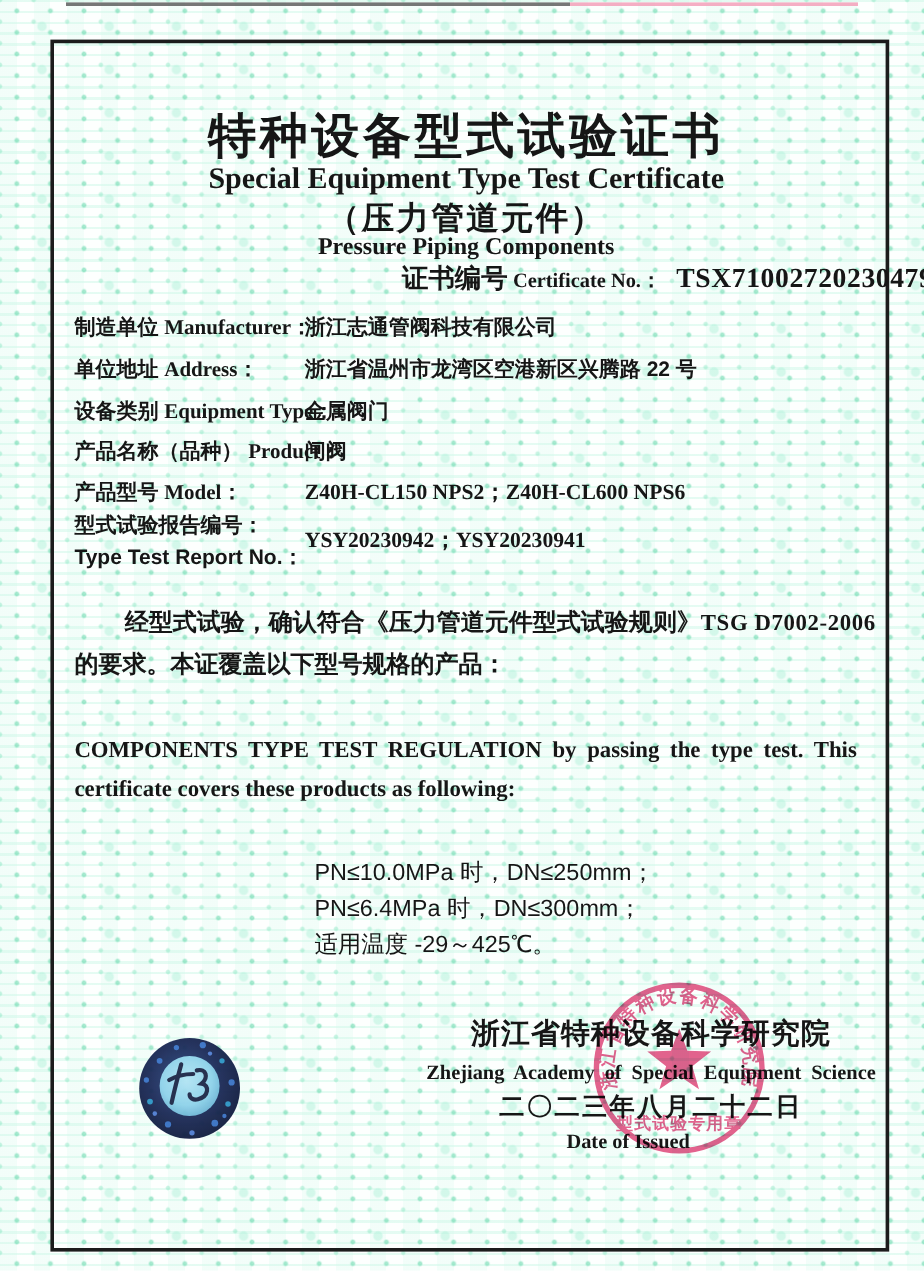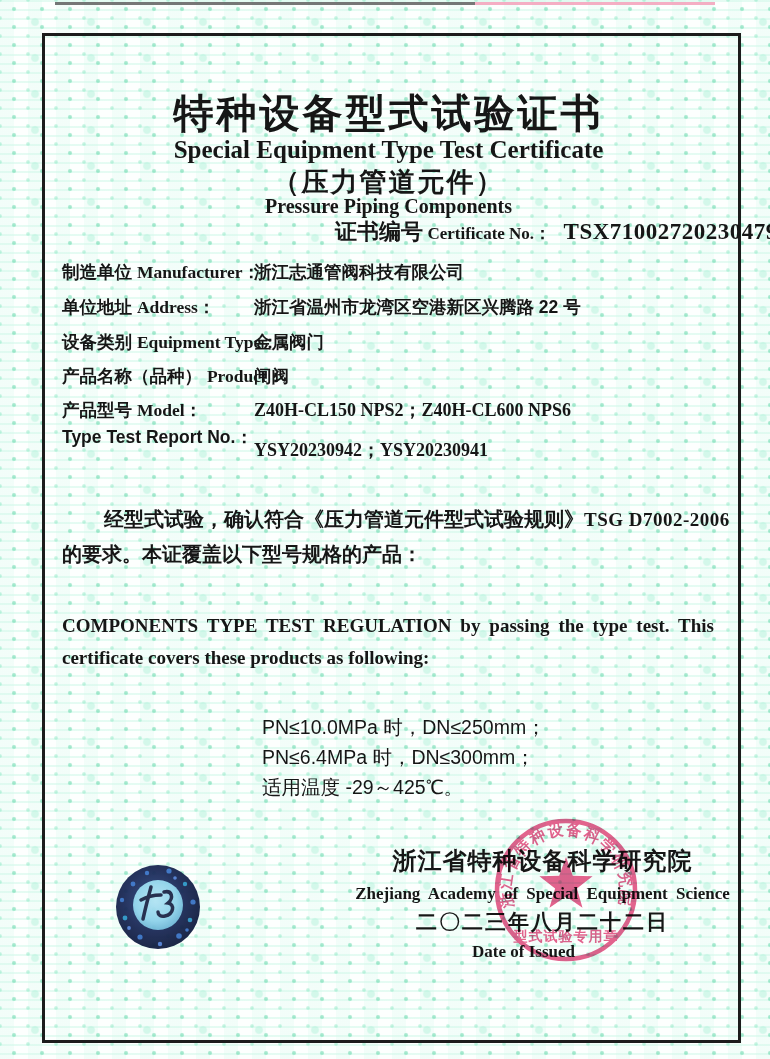--- a/index.html
+++ b/index.html
@@ -92,20 +92,21 @@
   </div>
   <div class="row r4">
     <span class="lbl"><span>产品名称（品种）</span> <span class="en">Product：</span></span>
     <span class="val">闸阀</span>
   </div>
   <div class="row r5">
     <span class="lbl"><span>产品型号</span> <span class="en">Model：</span></span>
     <span class="val sn">Z40H-CL150 NPS2；Z40H-CL600 NPS6</span>
   </div>
   <div class="row r6">
+    <span class="lbl">型式试验报告编号：</span>
     <span class="lbl en">Type Test Report No.：</span>
     <span class="val sn">YSY20230942；YSY20230941</span>
   </div>
 
   <div class="stmt stmt-1">
     <span>经型式试验，确认符合《压力管道元件型式试验规则》</span><span class="code">TSG D7002-2006</span>
   </div>
   <div class="stmt stmt-2">的要求。本证覆盖以下型号规格的产品：</div>
   <div class="enp enp-2">COMPONENTS TYPE TEST REGULATION by passing the type test. This</div>
   <div class="enp enp-3">certificate covers these products as following:</div>

